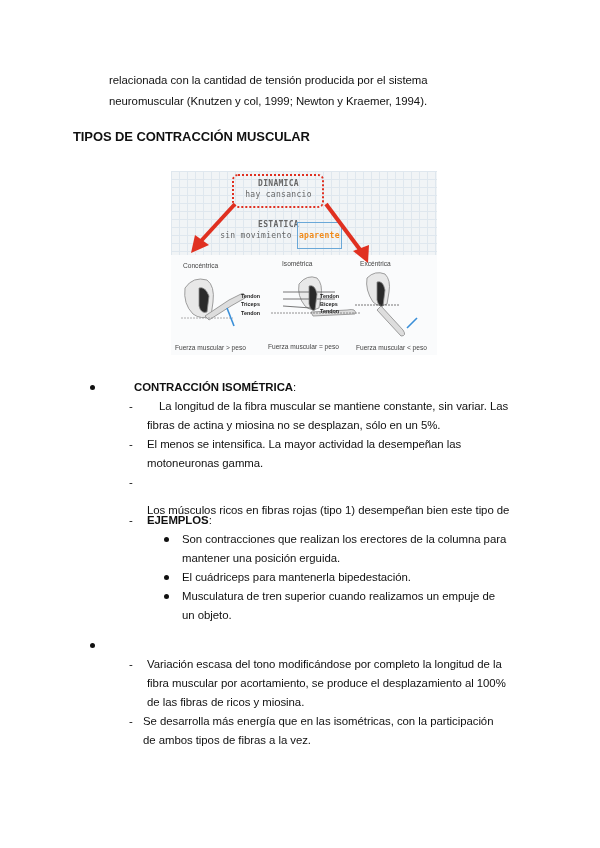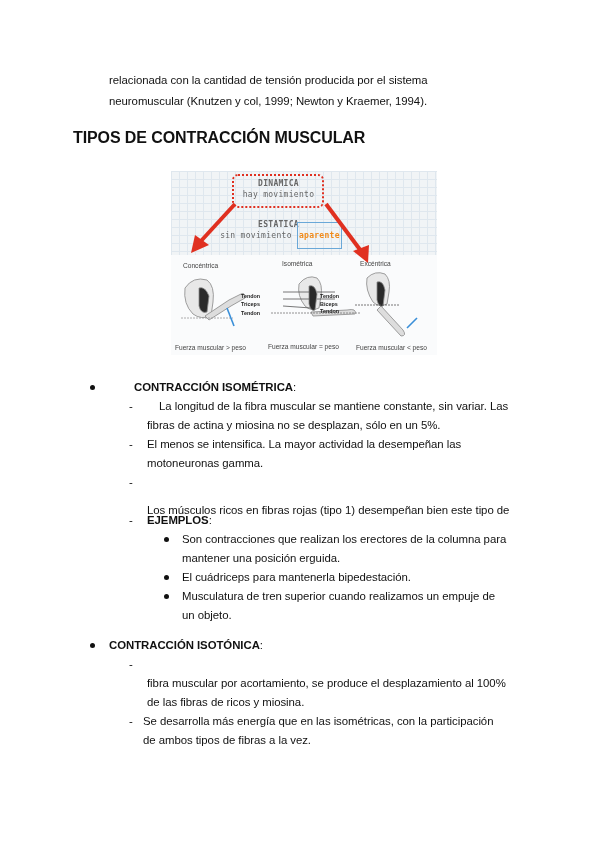--- a/index.html
+++ b/index.html
@@ -1,21 +1,21 @@
 <!DOCTYPE html>
 <html><head>
 <meta charset="utf-8">
 <style>
   html, body { margin:0; padding:0; background:#ffffff; }
   body { width:600px; height:848px; position:relative; overflow:hidden;
          font-family:"Liberation Sans", sans-serif; color:#111; }
   .page { position:absolute; left:0; top:0; width:600px; height:848px; }
   .txt { position:absolute; font-size:11.4px; line-height:19px; white-space:nowrap; letter-spacing:-0.05px; }
   .b { font-weight:bold; }
-  .h1 { position:absolute; left:73px; top:129px; font-size:16px; font-weight:bold; letter-spacing:-0.1px; }
+  .h1 { position:absolute; left:73px; top:129px; font-size:13px; font-weight:bold; letter-spacing:-0.1px; }
   .dot { position:absolute; width:5px; height:5px; border-radius:50%; background:#111; }
   .dash { position:absolute; font-size:11.4px; line-height:19px; }
   .figure { position:absolute; left:171px; top:171px; width:266px; height:184px;
             background-color:#f1f4f6; overflow:hidden;
             background-image:
               linear-gradient(#dfe7ee 1px, transparent 1px),
               linear-gradient(90deg, #dfe7ee 1px, transparent 1px);
             background-size: 8px 8px; }
   .fig-lower { position:absolute; left:0; top:84px; width:266px; height:100px; background:#fafbfc; }
   .dyn-box { position:absolute; left:61px; top:3px; width:88px; height:30px;
@@ -33,21 +33,21 @@
   <div class="txt" style="left:109px; top:71px;">relacionada con la cantidad de tensión producida por el sistema</div>
   <div class="txt" style="left:109px; top:92px;">neuromuscular (Knutzen y col, 1999; Newton y Kraemer, 1994).</div>
 
   <div class="h1">TIPOS DE CONTRACCIÓN MUSCULAR</div>
 
   <div class="figure">
     <div class="fig-lower"></div>
 
     <div class="dyn-box"></div>
     <div class="hand" style="left:61px; top:8px; width:93px; font-weight:bold;">DINAMICA</div>
-    <div class="hand" style="left:61px; top:19px; width:93px;">hay movimiento</div>
+    <div class="hand" style="left:61px; top:19px; width:93px;">hay cansancio</div>
 
     <div class="hand" style="left:61px; top:49px; width:93px; font-weight:bold;">ESTATICA</div>
     <div class="hand" style="left:40px; top:60px; width:140px;">
       <span>sin movimiento</span>
       <span class="highlight">aparente</span>
     </div>
 
     <svg style="position:absolute; left:0; top:0;" width="266" height="100">
       <line x1="64" y1="33" x2="30" y2="70" stroke="#e03020" stroke-width="4"></line>
       <polygon points="20,82 24,64 38,74" fill="#e03020"></polygon>
@@ -124,23 +124,23 @@
   <div class="txt" style="left:182px; top:549px;">mantener una posición erguida.</div>
 
   <div class="dot" style="left:164px; top:575px;"></div>
   <div class="txt" style="left:182px; top:568px;">El cuádriceps para mantenerla bipedestación.</div>
 
   <div class="dot" style="left:164px; top:594px;"></div>
   <div class="txt" style="left:182px; top:587px;">Musculatura de tren superior cuando realizamos un empuje de</div>
   <div class="txt" style="left:182px; top:606px;">un objeto.</div>
 
   <div class="dot" style="left:90px; top:643px;"></div>
-  <div class="txt" style="left:109px; top:636px;"><span class="b">CONTRACCIÓN ISOTÓNICA</span><span>:</span></div>
 
   <div class="dash" style="left:129px; top:655px;">-</div>
+  <div class="txt" style="left:147px; top:655px;">Variación escasa del tono modificándose por completo la longitud de la</div>
   <div class="txt" style="left:147px; top:674px;">fibra muscular por acortamiento, se produce el desplazamiento al 100%</div>
   <div class="txt" style="left:147px; top:693px;">de las fibras de ricos y miosina.</div>
 
   <div class="dash" style="left:129px; top:712px;">-</div>
   <div class="txt" style="left:143px; top:712px;">Se desarrolla más energía que en las isométricas, con la participación</div>
   <div class="txt" style="left:143px; top:731px;">de ambos tipos de fibras a la vez.</div>
 
 </div>
 
 </body></html>

